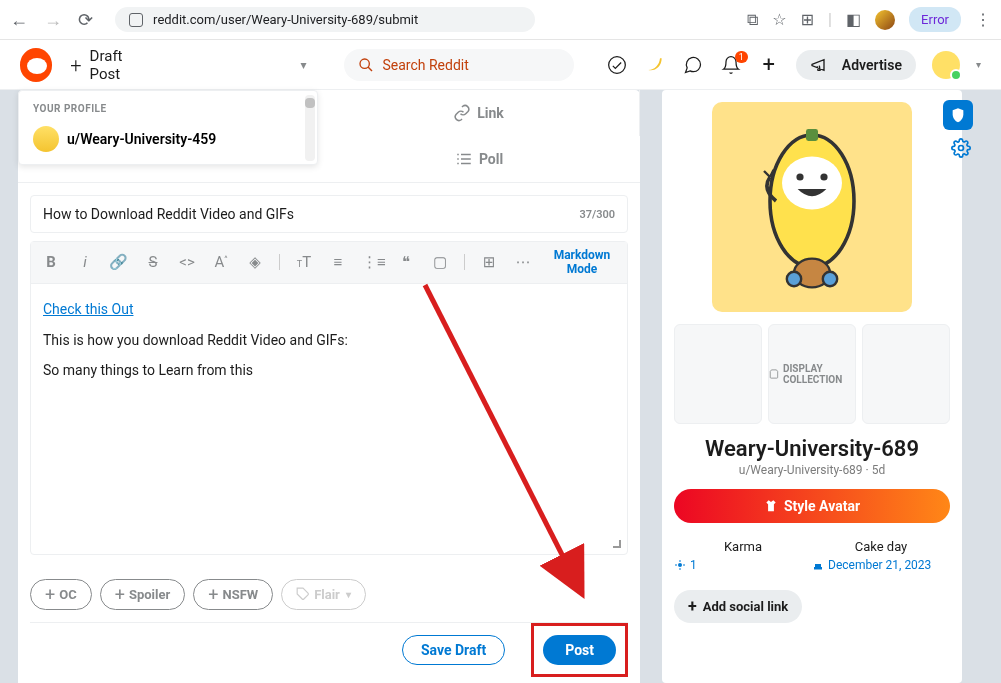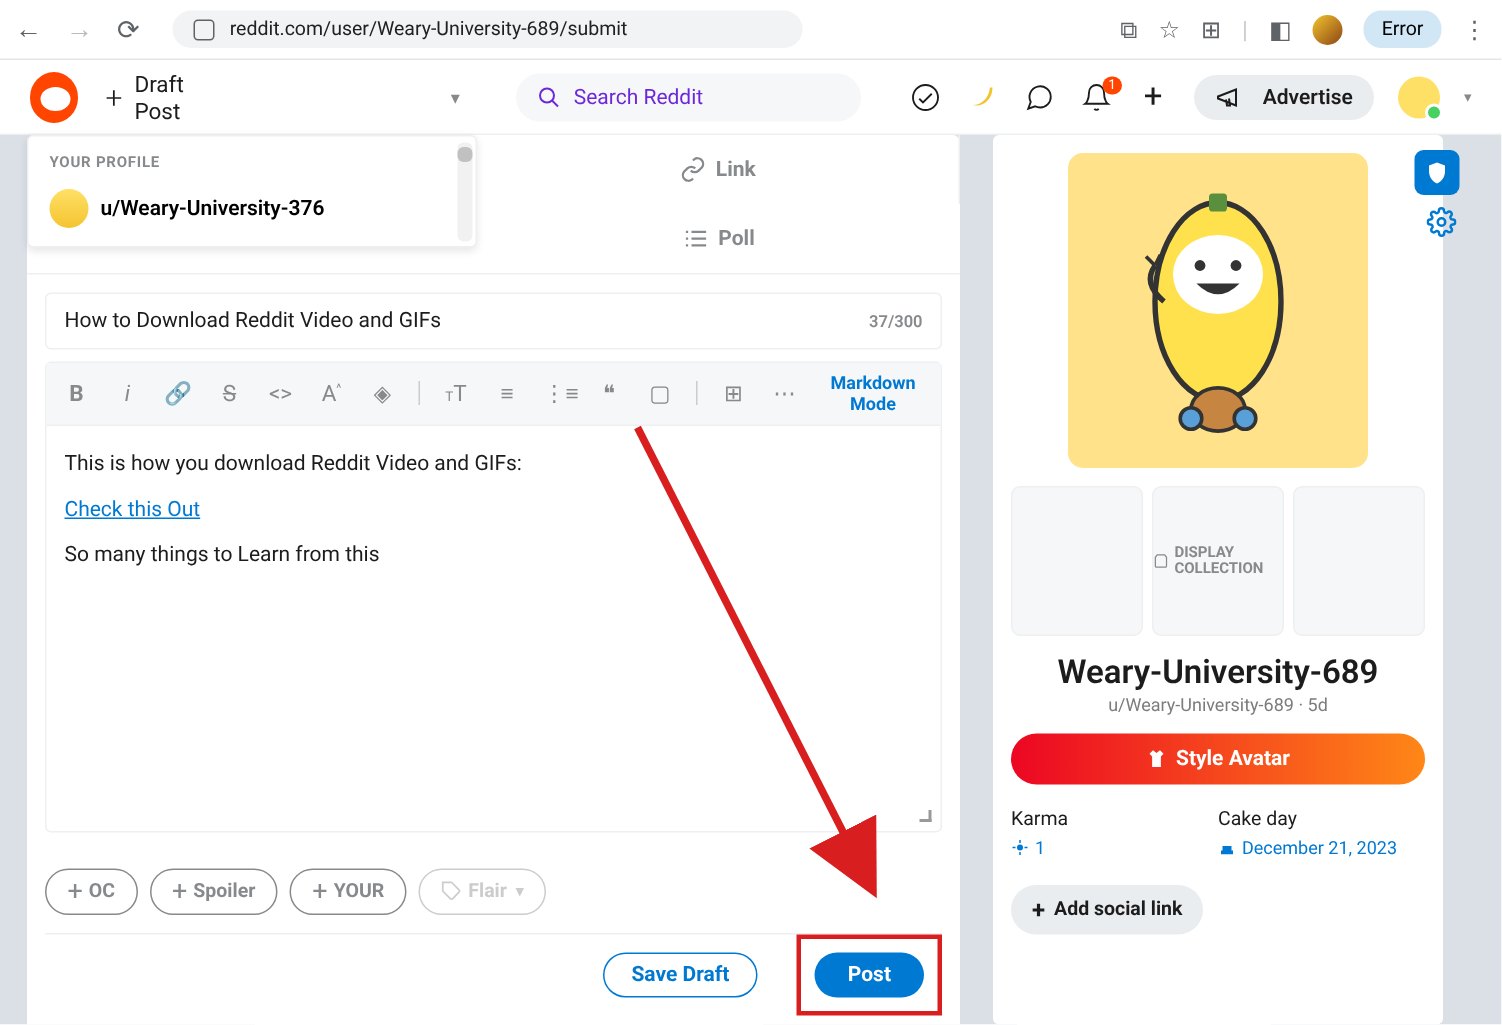--- a/index.html
+++ b/index.html
@@ -6,31 +6,31 @@
     body { background: #fff; width: 1001px; height: 683px; overflow: hidden; }
     
     
     .chrome { height: 40px; background: #fff; display: flex; align-items: center; padding: 0 10px; gap: 10px; border-bottom: 1px solid #e5e5e5; }
     .chrome-nav { display: flex; gap: 16px; align-items: center; color: #5f6368; }
     .chrome-nav .arrow { font-size: 18px; cursor: pointer; }
     .chrome-nav .fwd { color: #bbb; }
     .addr-bar { flex: 0 0 auto; width: 420px; background: #f1f3f4; border-radius: 20px; padding: 5px 14px; display: flex; align-items: center; gap: 10px; font-size: 13px; color: #202124; margin-left: 12px; }
     .addr-icon { width: 14px; height: 14px; border: 1.5px solid #5f6368; border-radius: 3px; position: relative; }
     .chrome-right { margin-left: auto; display: flex; align-items: center; gap: 14px; color: #5f6368; font-size: 16px; }
-    .error-badge { background: #d1e7f5; color: #000000; padding: 5px 12px; border-radius: 12px; font-size: 13px; }
+    .error-badge { background: #d1e7f5; color: #6d28d9; padding: 5px 12px; border-radius: 12px; font-size: 13px; }
     .chrome-avatar { width: 20px; height: 20px; border-radius: 50%; background: linear-gradient(135deg,#f4c430,#8b4513); }
     
     
     .rhdr { height: 50px; background: #fff; display: flex; align-items: center; padding: 0 20px; gap: 18px; border-bottom: 1px solid #edeff1; }
     .logo { width: 34px; height: 34px; background: #ff4500; border-radius: 50%; position: relative; }
     .logo::after { content:""; position: absolute; width: 20px; height: 16px; background: #fff; border-radius: 50%; top: 10px; left: 7px; }
     .create-post { display: flex; align-items: center; gap: 8px; font-size: 15px; color: #1c1c1c; }
     .create-post .plus { font-size: 20px; font-weight: 300; }
     .chev-down { margin-left: auto; color: #878a8c; font-size: 12px; margin-right: 20px; }
-    .search-bar { width: 240px; background: #f6f7f8; border-radius: 20px; padding: 8px 14px; display: flex; align-items: center; gap: 8px; color: #6d28d9; font-size: 14px; }
+    .search-bar { width: 240px; background: #f6f7f8; border-radius: 20px; padding: 8px 14px; display: flex; align-items: center; gap: 8px; color: #c2410c; font-size: 14px; }
     .search-bar svg { width: 16px; height: 16px; }
     .hdr-icons { display: flex; align-items: center; gap: 16px; margin-left: 14px; }
     .hicon { width: 22px; height: 22px; display: flex; align-items: center; justify-content: center; color: #1c1c1c; position: relative; cursor: pointer; }
     .hicon svg { width: 20px; height: 20px; }
     .notif-badge { position: absolute; top:-3px; right:-6px; background: #ff4500; color:#fff; font-size:9px; border-radius: 8px; padding: 1px 4px; }
     .advertise { background: #eaedef; border-radius: 20px; padding: 7px 14px; display:flex; align-items:center; gap:16px; font-size: 14px; font-weight: 600; color:#1c1c1c; }
     .user-avatar { width: 28px; height: 28px; border-radius: 50%; background: #ffe066; position: relative; }
     .user-avatar::after { content:""; position:absolute; bottom:-2px; right:-2px; width:8px; height:8px; background:#46d160; border-radius:50%; border:2px solid #fff; }
     
     
@@ -79,21 +79,21 @@
     .shield-btn { position:absolute; right:28px; top: 100px; width:30px; height:30px; background:#0079d3; border-radius:6px; display:flex; align-items:center; justify-content:center; color:#fff; }
     .gear-btn { position:absolute; right:30px; top: 138px; color:#0079d3; font-size:18px; }
     .banana-card { width:200px; height:210px; background: #ffe28a; border-radius: 10px; display:flex; align-items:center; justify-content:center; margin-bottom: 12px; position:relative; overflow:hidden; }
     .banana-card svg { width: 150px; height: 180px; }
     .coll-row { display:flex; gap:6px; width:100%; margin-bottom:12px; }
     .coll-box { flex:1; height:100px; background:#f6f7f8; border:1px solid #edeff1; border-radius:6px; display:flex; align-items:center; justify-content:center; font-size:10px; font-weight:700; color:#878a8c; }
     .user-name { font-size:22px; font-weight:600; color:#1c1c1c; text-align:center; }
     .user-sub { font-size:12px; color:#7c7c7c; margin-top:2px; }
     .style-btn { width:100%; background: linear-gradient(90deg,#ec0623,#ff8717); color:#fff; border:none; border-radius: 20px; padding: 9px; font-weight:700; font-size:14px; margin-top:12px; display:flex; align-items:center; justify-content:center; gap:6px; }
     .stats-row { display:flex; width:100%; margin-top:16px; font-size:13px; }
-    .stat { flex:1; }
+    .stat { flex:1;text-align:center; }
     .stat-label { color:#1c1c1c; font-weight:400; }
     .stat-val { color:#0079d3; margin-top:4px; font-size:12px; display:flex; align-items:center; gap:4px; }
     .social-btn { margin-top:18px; align-self:flex-start; background:#eaedef; border:none; border-radius: 18px; padding: 7px 14px; display:flex; align-items:center; gap:6px; font-weight:700; font-size:13px; color:#1c1c1c; cursor:pointer; }
 
     
     .arrow-annot { position:absolute; left:420px; top:280px; pointer-events:none; z-index:20; }
   </style>
 </head>
 <body>
 
@@ -168,21 +168,21 @@
   </div>
 </div>
 
 <div class="main">
   <div class="left-col">
     <div style="position:relative; height:0; z-index:10">
       <div class="community-dd" style="position:absolute; top:0; left:0;">
         <div class="dd-label">YOUR PROFILE</div>
         <div class="dd-item">
           <span class="ava"></span>
-          <span>u/Weary-University-376</span>
+          <span>u/Weary-University-459</span>
         </div>
         <div class="dd-scroll">
             <div class="dd-thumb"></div>
           </div>
       </div>
     </div>
 
     <div class="post-card">
       <div class="tabs-row" style="padding-left:300px">
         <div class="tab">
@@ -226,40 +226,40 @@
             <span class="tbtn">❝</span>
             <span class="tbtn">▢</span>
             <span class="tsep"></span>
             <span class="tbtn">⊞</span>
             <span class="tbtn">⋯</span>
             <div class="markdown-toggle">
                 <div style="white-space:pre-line;width:70px">Markdown Mode</div>
               </div>
           </div>
           <div class="editor-body">
+            <div><a href="#">Check this Out</a></div>
             <div>This is how you download Reddit Video and GIFs:</div>
-            <div><a href="#">Check this Out</a></div>
             <div>So many things to Learn from this</div>
             <span class="resize-handle"></span>
           </div>
         </div>
       </div>
 
       <div class="flair-row">
         <div class="pill">
             <span class="plus">+</span>
             <span>OC</span>
           </div>
         <div class="pill">
             <span class="plus">+</span>
             <span>Spoiler</span>
           </div>
         <div class="pill">
             <span class="plus">+</span>
-            <span>YOUR</span>
+            <span>NSFW</span>
           </div>
         <div class="pill flair">
           <svg width="14" height="14" viewBox="0 0 24 24" fill="none" stroke="currentColor" stroke-width="2">
               <path d="M20.59 13.41l-7.17 7.17a2 2 0 01-2.83 0L2 12V2h10l8.59 8.59a2 2 0 010 2.82z"></path>
             </svg>
           <span>Flair</span>
           <span style="font-size:10px;margin-left:2px">▾</span>
         </div>
       </div>
       <hr style="border:none;border-top:1px solid #edeff1;margin:0 12px">

